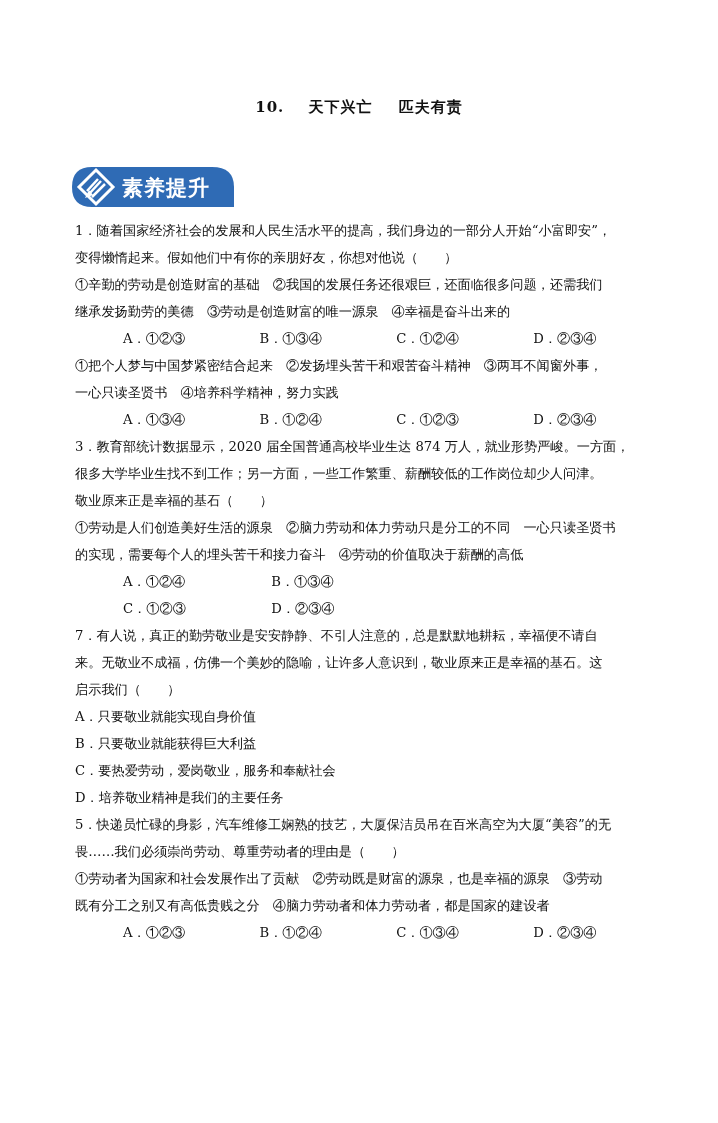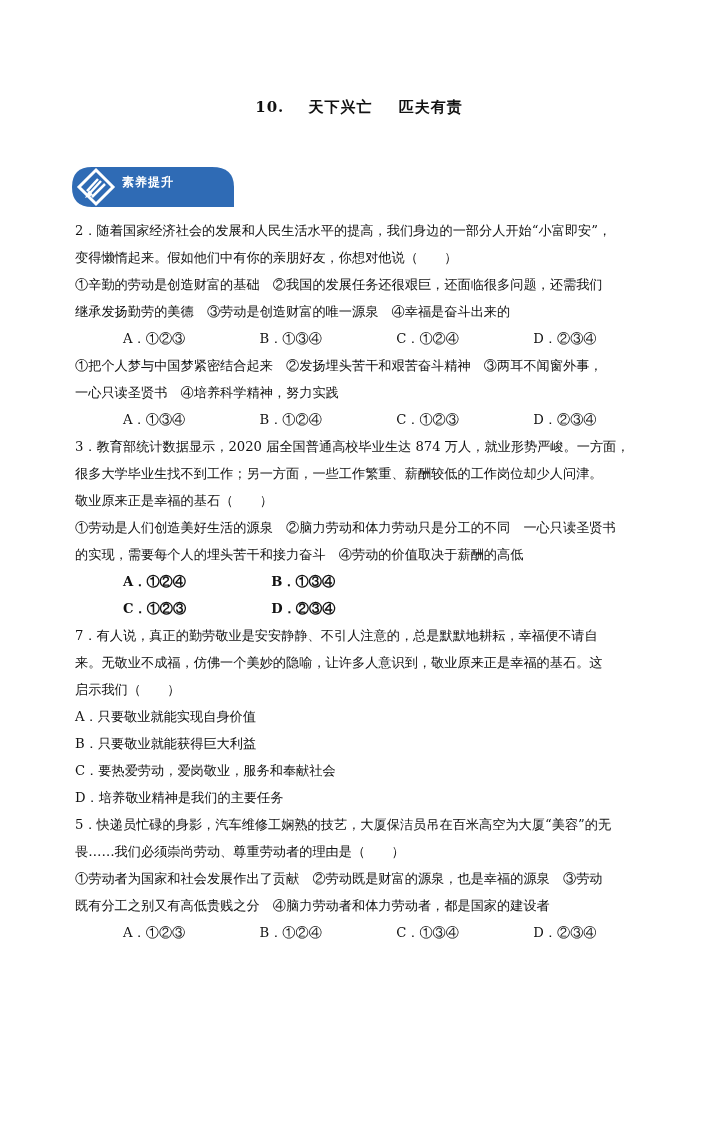--- a/index.html
+++ b/index.html
@@ -15,31 +15,31 @@
     letter-spacing: 1px;
   }
   .title .num { margin-right: 18px; }
   .title .gap { display: inline-block; width: 20px; }
   .banner {
     position: absolute; left: 72px; top: 167px; width: 162px; height: 40px;
   }
   .banner svg { position: absolute; left: 0; top: 0; }
   .banner-text {
     position: absolute; left: 50px; top: 7px; color: #fff;
-    font-size: 12px; font-weight: bold; letter-spacing: 1px;
+    font-size: 21px; font-weight: bold; letter-spacing: 1px;
     font-family: "DejaVu Sans", "Liberation Sans", sans-serif;
   }
   .content {
     position: absolute; left: 75px; top: 217px; width: 570px;
     font-size: 13.2px; line-height: 27px;
   }
   .line { white-space: nowrap; height: 27px; }
   .opts span { display: inline-block; margin-left: 48px; }
   .opt4 span { margin-right: 22px; }
-  .opt2 span { display: inline-block; width: 96px; font-weight: bold; }
+  .opt2 span { display: inline-block; width: 96px; }
 </style>
 </head>
 <body>
 
 <div class="title">
   <span class="num">10.</span>
   <span>天下兴亡</span><span class="gap"></span>
   <span>匹夫有责</span>
 </div>
 
@@ -51,21 +51,21 @@
     <polygon points="20,3 37,20 20,37 3,20" fill="none" stroke="#fff" stroke-width="3"></polygon>
     <path d="M13 27 L25 14 M16 30 L29 17 M11 24 L22 12" stroke="#fff" stroke-width="2.5" fill="none"></path>
     <polygon points="9,31 13,23 17,28" fill="#fff"></polygon>
   </svg>
   <span class="banner-text">素养提升</span>
 </div>
 
 <div class="content">
 
   <div>
-    <div class="line">2．随着国家经济社会的发展和人民生活水平的提高，我们身边的一部分人开始“小富即安”，</div>
+    <div class="line">1．随着国家经济社会的发展和人民生活水平的提高，我们身边的一部分人开始“小富即安”，</div>
     <div class="line">变得懒惰起来。假如他们中有你的亲朋好友，你想对他说（　　）</div>
     <div class="line">①辛勤的劳动是创造财富的基础　②我国的发展任务还很艰巨，还面临很多问题，还需我们</div>
     <div class="line">继承发扬勤劳的美德　③劳动是创造财富的唯一源泉　④幸福是奋斗出来的</div>
     <div class="line opts opt4">
       <span>A．①②③</span>
       <span>B．①③④</span>
       <span>C．①②④</span>
       <span>D．②③④</span>
     </div>
   </div>

